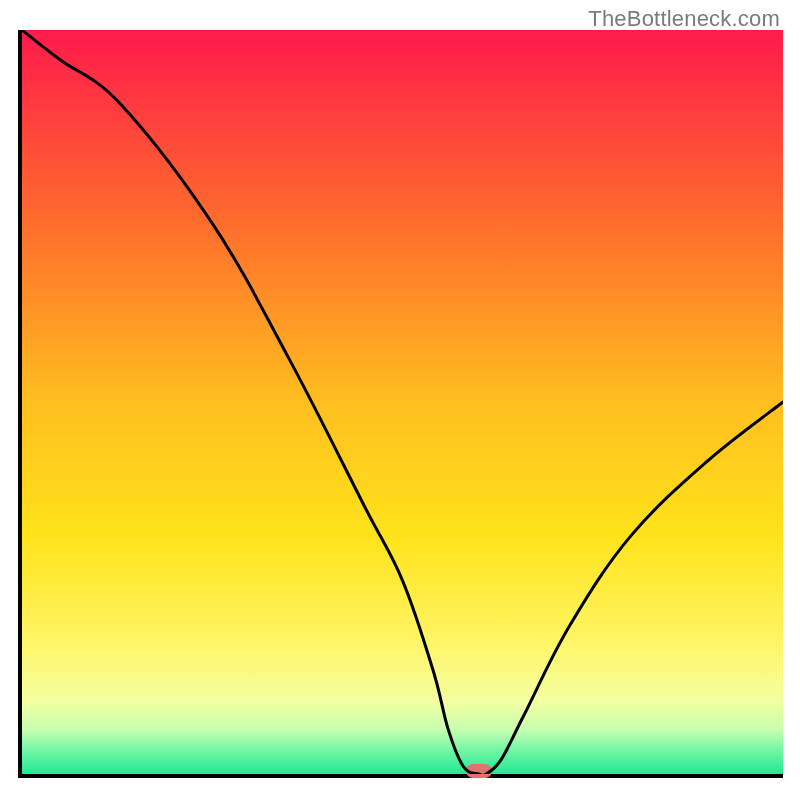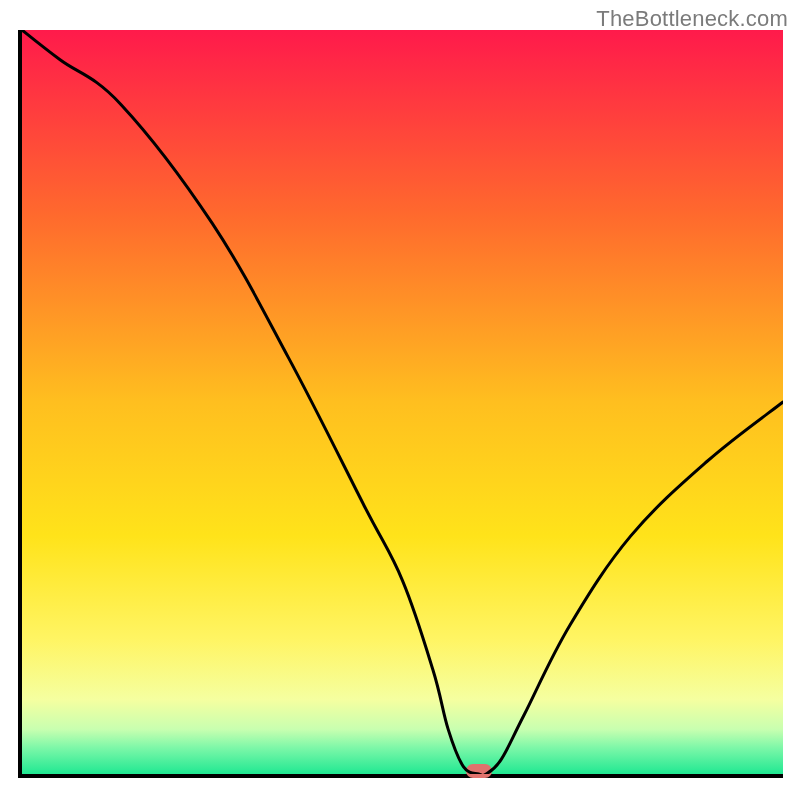--- a/index.html
+++ b/index.html
@@ -11,21 +11,21 @@
     font-family: Arial, Helvetica, sans-serif;
   }
   .stage {
     position: relative;
     width: 800px;
     height: 800px;
   }
   .watermark {
     position: absolute;
     top: 6px;
-    right: 12px;
+    right: 20px;
     color: #7b7b7b;
     font-size: 22px;
     font-weight: 500;
     letter-spacing: 0.2px;
     z-index: 20;
   }
   .plot-area {
     position: absolute;
     left: 18px;
     top: 30px;

